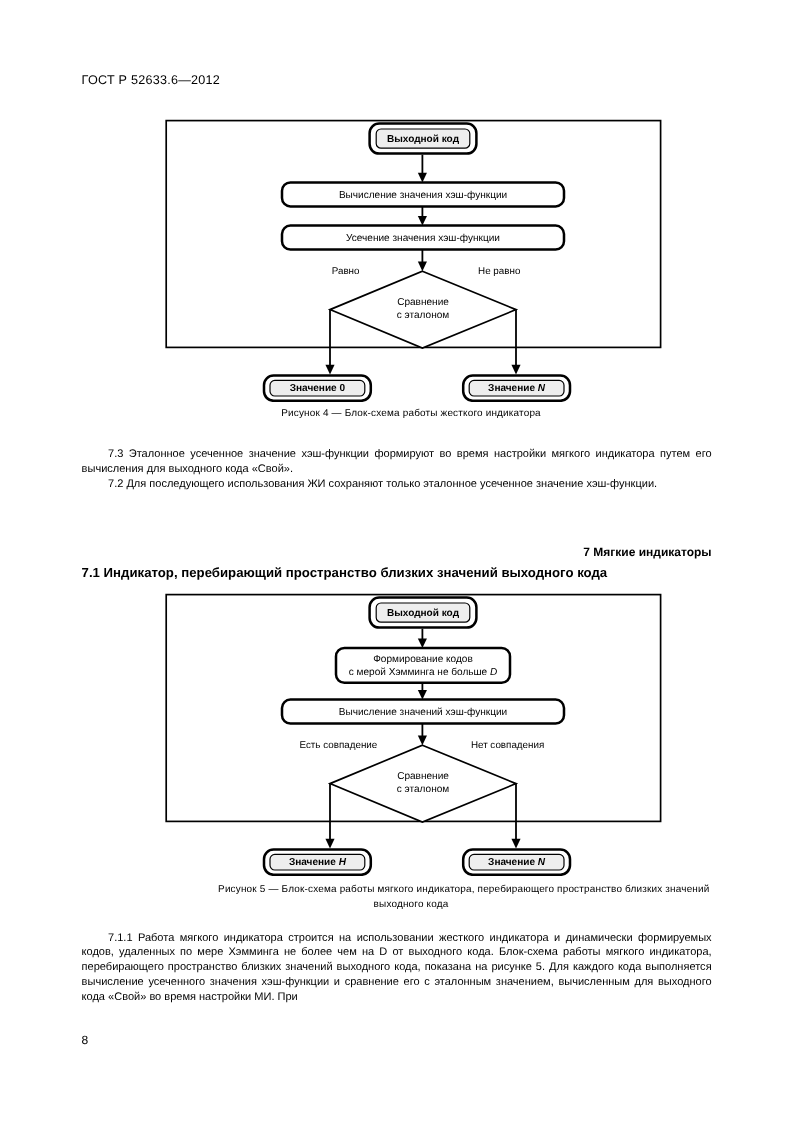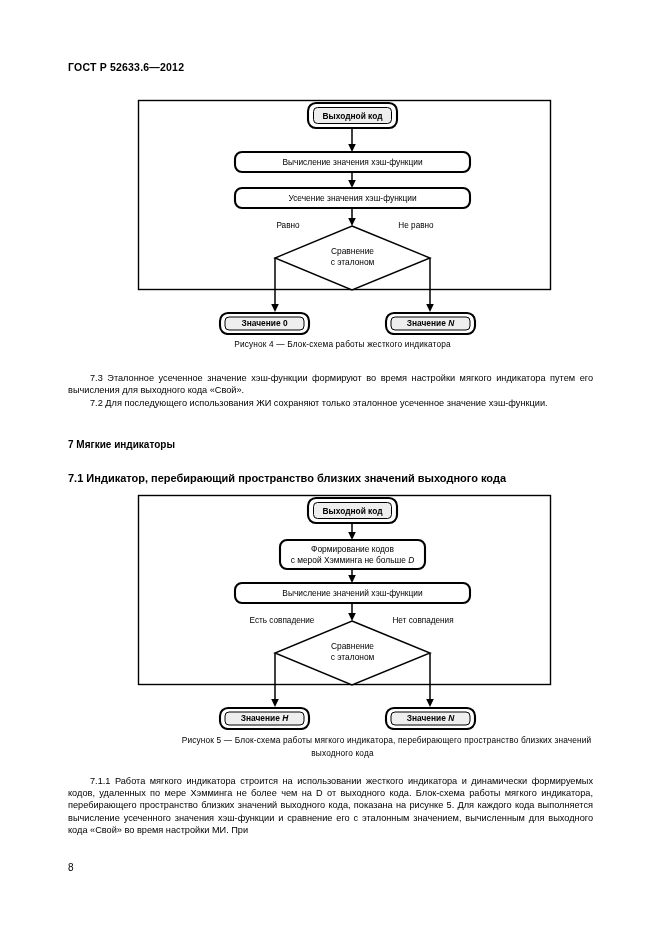--- a/index.html
+++ b/index.html
@@ -15,21 +15,21 @@
     color: #000000;
     overflow: hidden;
   }
 
   
   .running-head {
     position: absolute;
     left: 68px;
     top: 61px;
     font-size: 10.5px;
-    font-weight: bold;
+    font-weight: normal;
     letter-spacing: 0.2px;
     text-align: center;
   }
 
   
   .page-number {
     position: absolute;
     left: 68px;
     top: 862px;
     font-size: 10px;
@@ -203,21 +203,21 @@
     </g>
   </svg>
 </div>
 
 <div class="fig-caption" style="top:339px;">Рисунок 4 — Блок-схема работы жесткого индикатора</div>
 
 <div class="body-text" style="top:372px;"><span class="indent"></span><span>7.3  Эталонное усеченное значение хэш-функции формируют во время настройки мягкого индикатора путем его вычисления для выходного кода «Свой».</span></div>
 
 <div class="body-text" style="top:397px;"><span class="indent"></span><span>7.2 Для последующего использования ЖИ сохраняют только эталонное усеченное значение хэш-функции.</span></div>
 
-<div class="heading" style="top:439px;">7  Мягкие индикаторы</div>
+<div class="heading" style="top:455px;text-align:right;">7  Мягкие индикаторы</div>
 
 <div class="heading-sub" style="top:472px;">7.1  Индикатор, перебирающий пространство близких значений выходного кода</div>
 
 <div class="figure" style="top:490px;">
   <svg width="661" height="240" viewBox="0 0 661 240" xmlns="http://www.w3.org/2000/svg">
 
     <rect class="fc-frame" x="138.5" y="5.5" width="412" height="189"></rect>
 
     <line class="fc-line" x1="352" y1="34" x2="352" y2="44"></line>
     <polygon points="352,50 348.2,42 355.8,42" fill="#000"></polygon>

